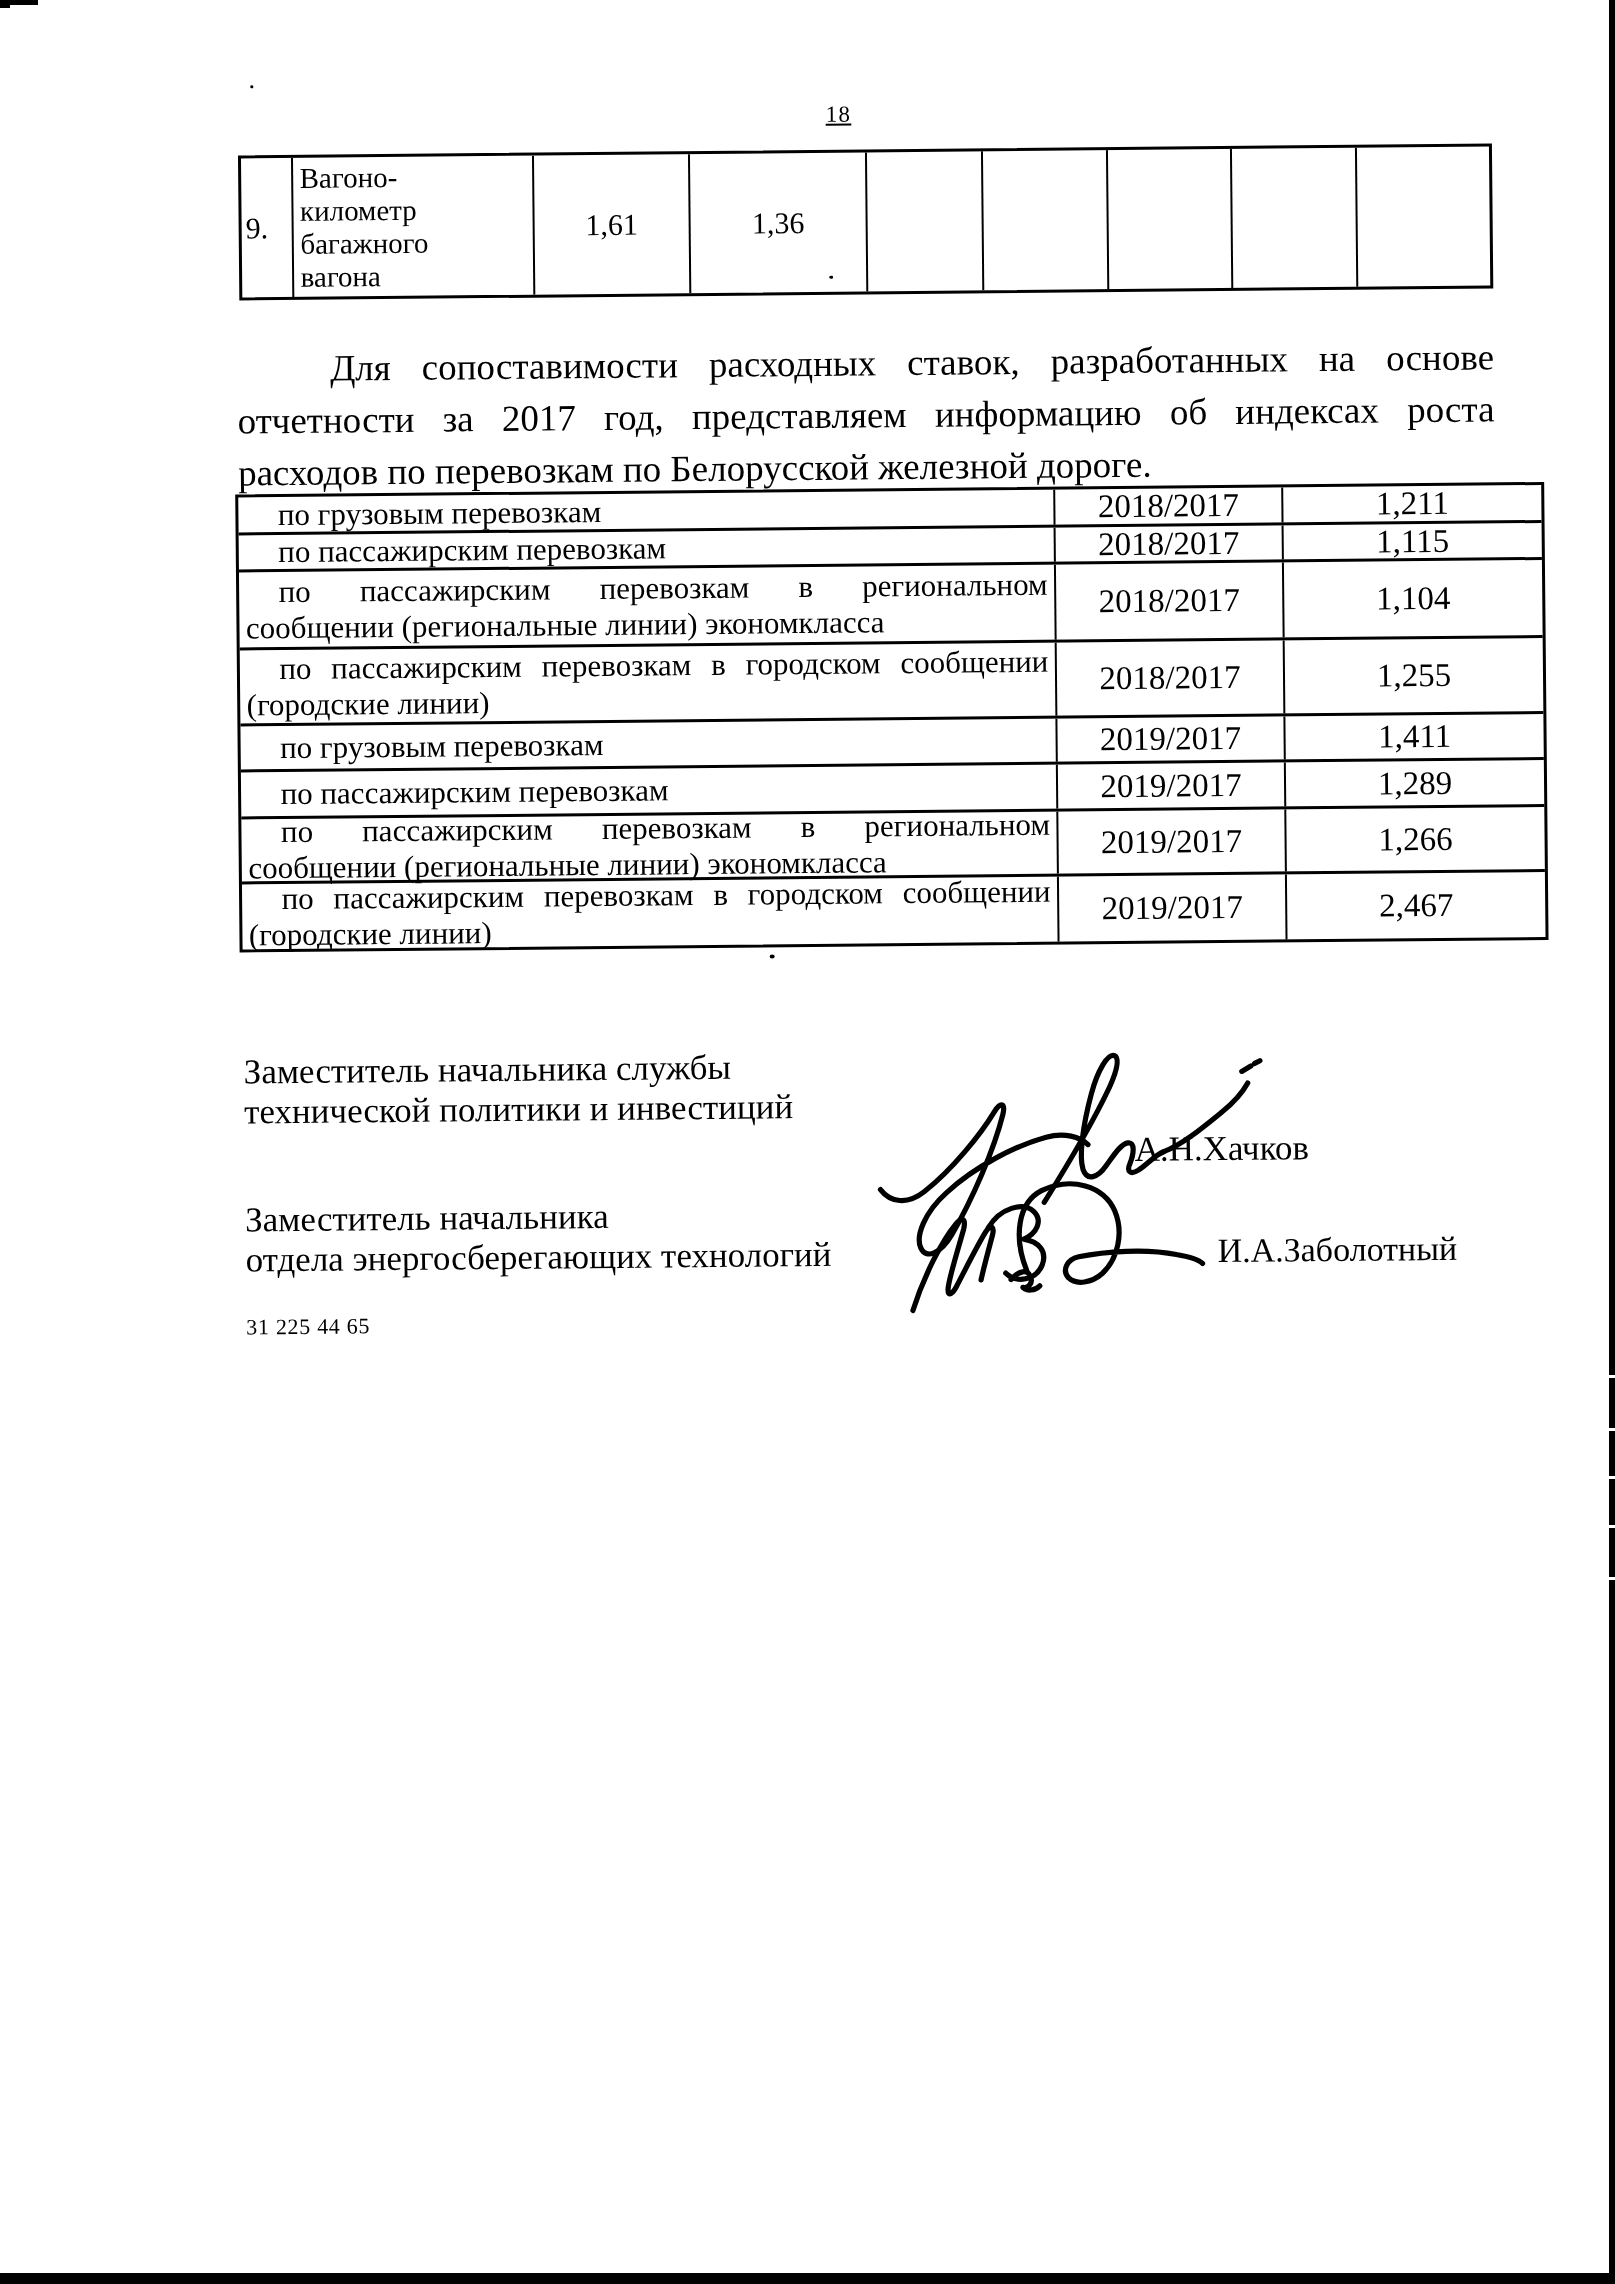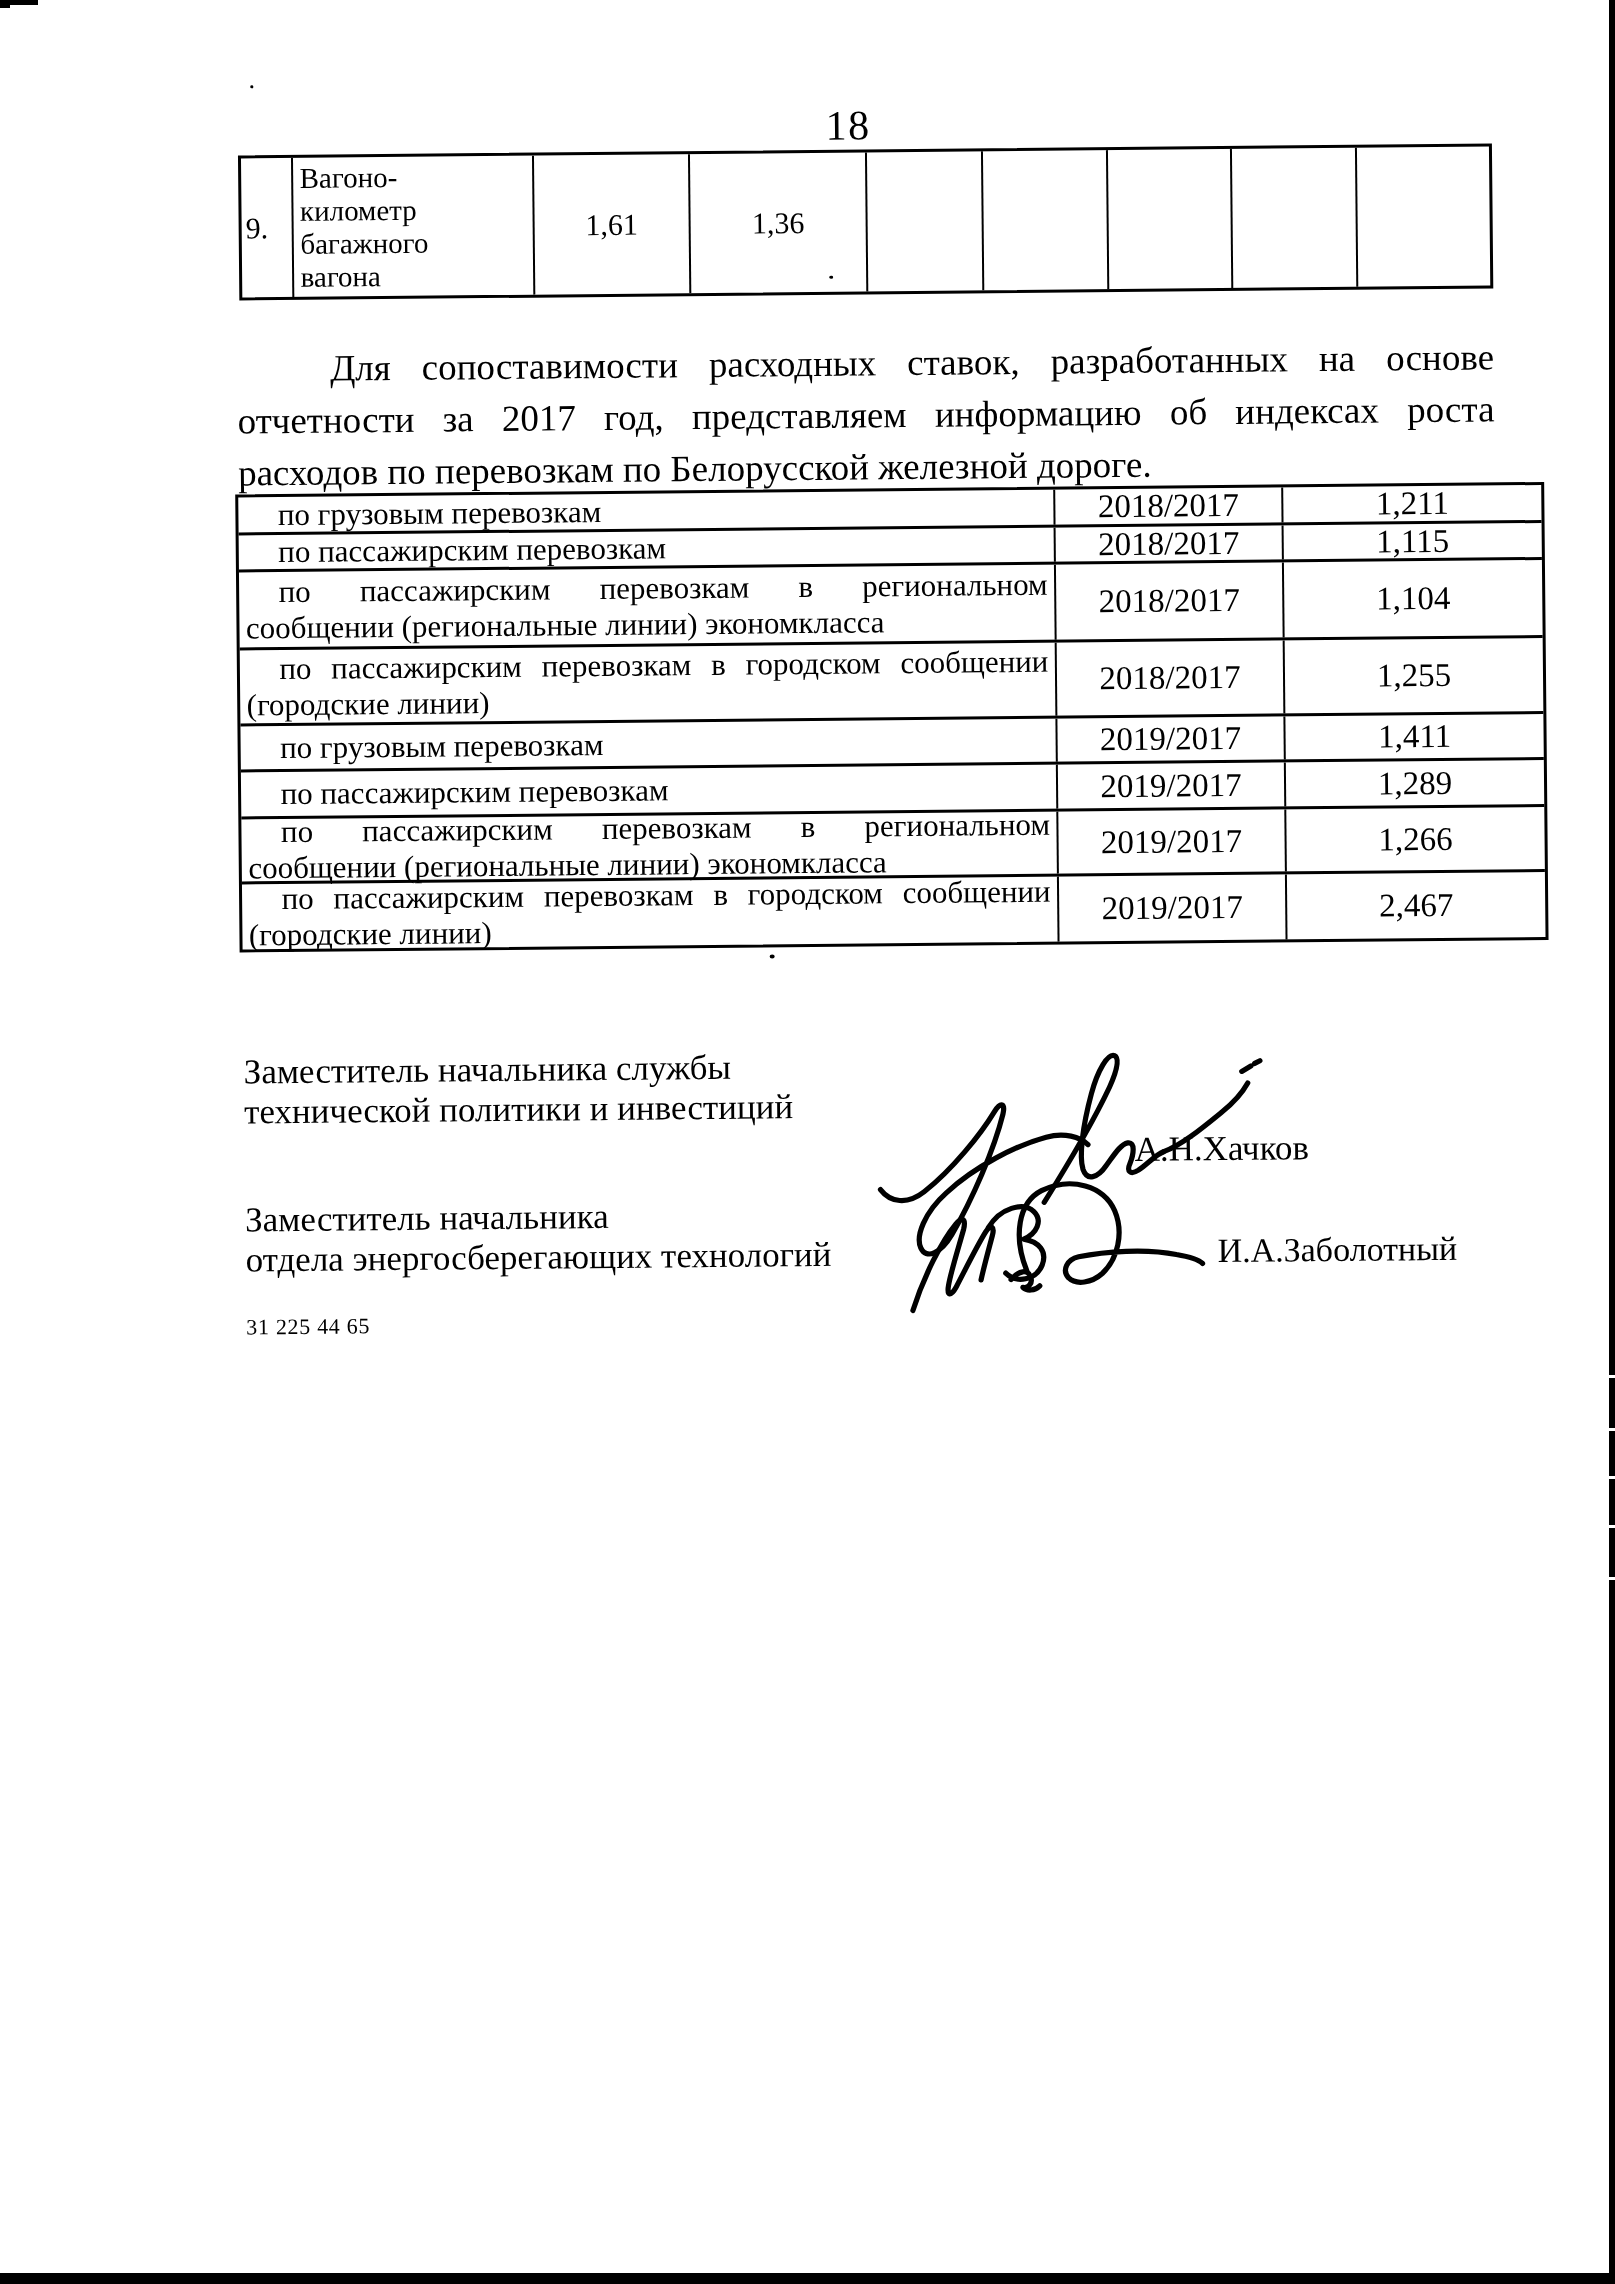--- a/index.html
+++ b/index.html
@@ -4,21 +4,21 @@
 <style>
   html,body{margin:0;padding:0;}
   body{
     width:1616px;height:2284px;background:#ffffff;position:relative;overflow:hidden;
     font-family:"Liberation Serif", serif;color:#000;
   }
   .sheet{position:absolute;left:0;top:0;width:1616px;height:2284px;
     transform:rotate(-0.55deg);transform-origin:808px 261px;}
 
   
-  .page-num{position:absolute;left:827px;top:102px;font-size:42px;letter-spacing:1.3px;}
+  .page-num{position:absolute;left:827px;top:102px;font-size:23px;letter-spacing:1.3px;text-decoration:underline;}
 
   
   .ttable{position:absolute;left:239px;top:150px;width:1254px;height:145px;
     border:3.3px solid #000;box-sizing:border-box;display:flex;}
   .tcell{border-right:2.6px solid #000;box-sizing:border-box;height:100%;}
   .tcell:last-child{border-right:none;flex:1;}
   .tc-no{width:52px;display:flex;align-items:center;padding-left:3.9px;font-size:30px;}
   .tc-name{width:241px;padding:3.9px 2.6px 0 6.5px;font-size:29px;line-height:33px;}
   .tc-v1{width:156px;}
   .tc-v2{width:177px;}

